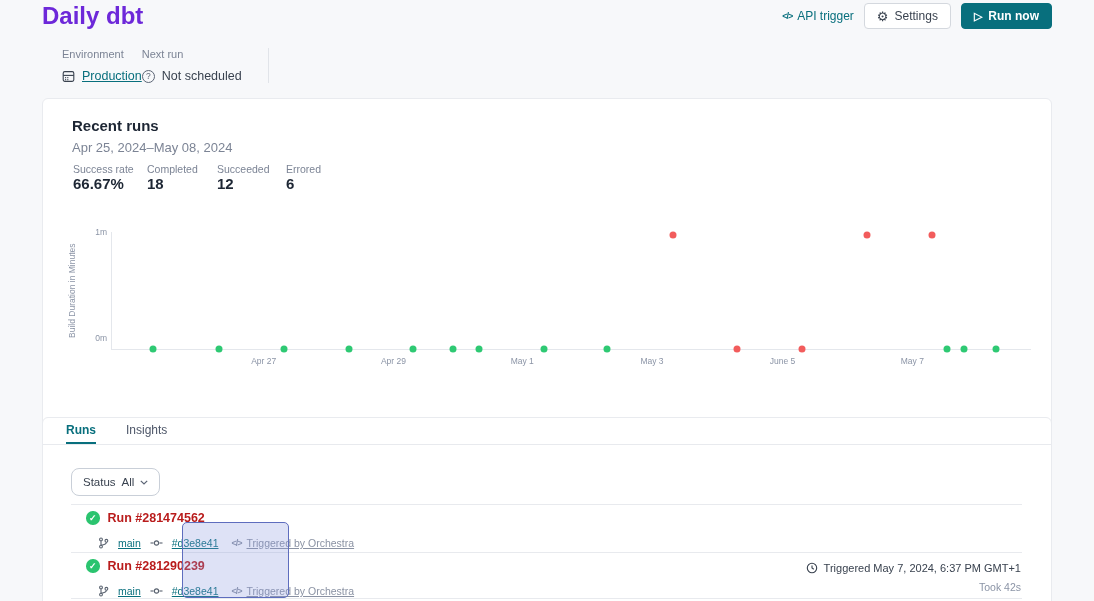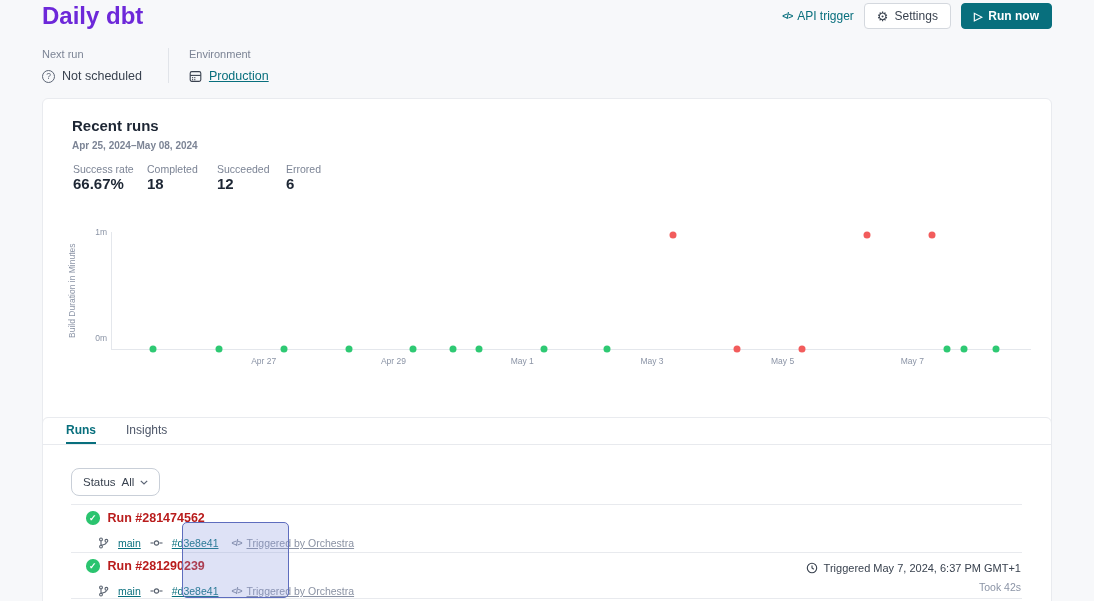--- a/index.html
+++ b/index.html
@@ -38,21 +38,21 @@
                  display:flex; align-items:center; justify-content:center;
                  font-size:8.5px; color:#5c6575; }
 
   
   .card { position:absolute; left:42px; width:1010px; background:#ffffff;
           border:1px solid #e9ebef; border-radius:6px; }
   .card-recent { top:98px; height:360px; }
   .card-runs { top:417px; height:190px; border-radius:6px 6px 0 0; }
 
   .recent-title { position:absolute; left:29px; top:18px; font-size:15px; font-weight:700; }
-  .recent-range { position:absolute; left:29px; top:41px; font-size:10px; color:#7c8495;font-weight:bold; }
+  .recent-range { position:absolute; left:29px; top:41px; font-size:13px; color:#7c8495; }
   .stats { position:absolute; left:30px; top:64px; display:flex; }
   .stat { display:flex; flex-direction:column; }
   .stat-1 { width:74px; } .stat-2 { width:70px; } .stat-3 { width:69px; }
   .stat-label { font-size:10.5px; color:#7c8495; }
   .stat-value { font-size:15px; font-weight:700; color:#1d2634; }
 
   
   .ylab { position:absolute; left:24px; top:128px; height:128px;
           writing-mode:vertical-rl; transform:rotate(180deg);
           font-size:8.5px; color:#8b94a6; text-align:center; }
@@ -117,39 +117,39 @@
       <span>Settings</span>
     </div>
     <div class="btn btn-primary">
       <span class="play">▷</span>
       <span>Run now</span>
     </div>
   </div>
 </div>
 
 <div class="meta">
-  <div class="meta-col first">
-    <div class="meta-label">Next run</div>
-    <div class="meta-value">
-      <span class="help-circle">?</span>
-      <span>Not scheduled</span>
-    </div>
-  </div>
   <div class="meta-col second">
     <div class="meta-label">Environment</div>
     <div class="meta-value">
       <svg class="icon-svg" width="13" height="13" viewBox="0 0 13 13" fill="none" stroke="#39424f" stroke-width="1.1">
         <rect x="1.2" y="1.6" width="10.6" height="9.8" rx="1.6"></rect>
         <line x1="1.2" y1="5.4" x2="11.8" y2="5.4"></line>
         <circle cx="3.6" cy="7.7" r="0.65" fill="#39424f" stroke="none"></circle>
         <circle cx="3.6" cy="9.7" r="0.65" fill="#39424f" stroke="none"></circle>
         <circle cx="5.8" cy="7.7" r="0.65" fill="#39424f" stroke="none"></circle>
         <circle cx="5.8" cy="9.7" r="0.65" fill="#39424f" stroke="none"></circle>
       </svg>
       <span class="link teal">Production</span>
+    </div>
+  </div>
+  <div class="meta-col first">
+    <div class="meta-label">Next run</div>
+    <div class="meta-value">
+      <span class="help-circle">?</span>
+      <span>Not scheduled</span>
     </div>
   </div>
 </div>
 
 <div class="card card-recent">
   <div class="recent-title">Recent runs</div>
   <div class="recent-range">Apr 25, 2024–May 08, 2024</div>
 
   <div class="stats">
     <div class="stat stat-1">
@@ -190,21 +190,21 @@
       <div class="dot" style="left: 89.2%; bottom: 114.46px; background: rgb(242, 92, 92);"></div>
       <div class="dot" style="left: 90.9%; bottom: 0px; background: rgb(46, 201, 115);"></div>
       <div class="dot" style="left: 92.7%; bottom: 0px; background: rgb(46, 201, 115);"></div>
       <div class="dot" style="left: 96.2%; bottom: 0px; background: rgb(46, 201, 115);"></div>
     </div>
   <div class="x-ticks">
       <span class="x-tick" style="left: 16.6%;">Apr 27</span>
       <span class="x-tick" style="left: 30.7%;">Apr 29</span>
       <span class="x-tick" style="left: 44.7%;">May 1</span>
       <span class="x-tick" style="left: 58.8%;">May 3</span>
-      <span class="x-tick" style="left: 73%;">May 5</span>
+      <span class="x-tick" style="left: 73%;">June 5</span>
       <span class="x-tick" style="left: 87.1%;">May 7</span>
     </div>
 </div>
 
 <div class="card card-runs">
   <div class="tabbar">
     <div class="tab active">Runs</div>
     <div class="tab">Insights</div>
   </div>
 

